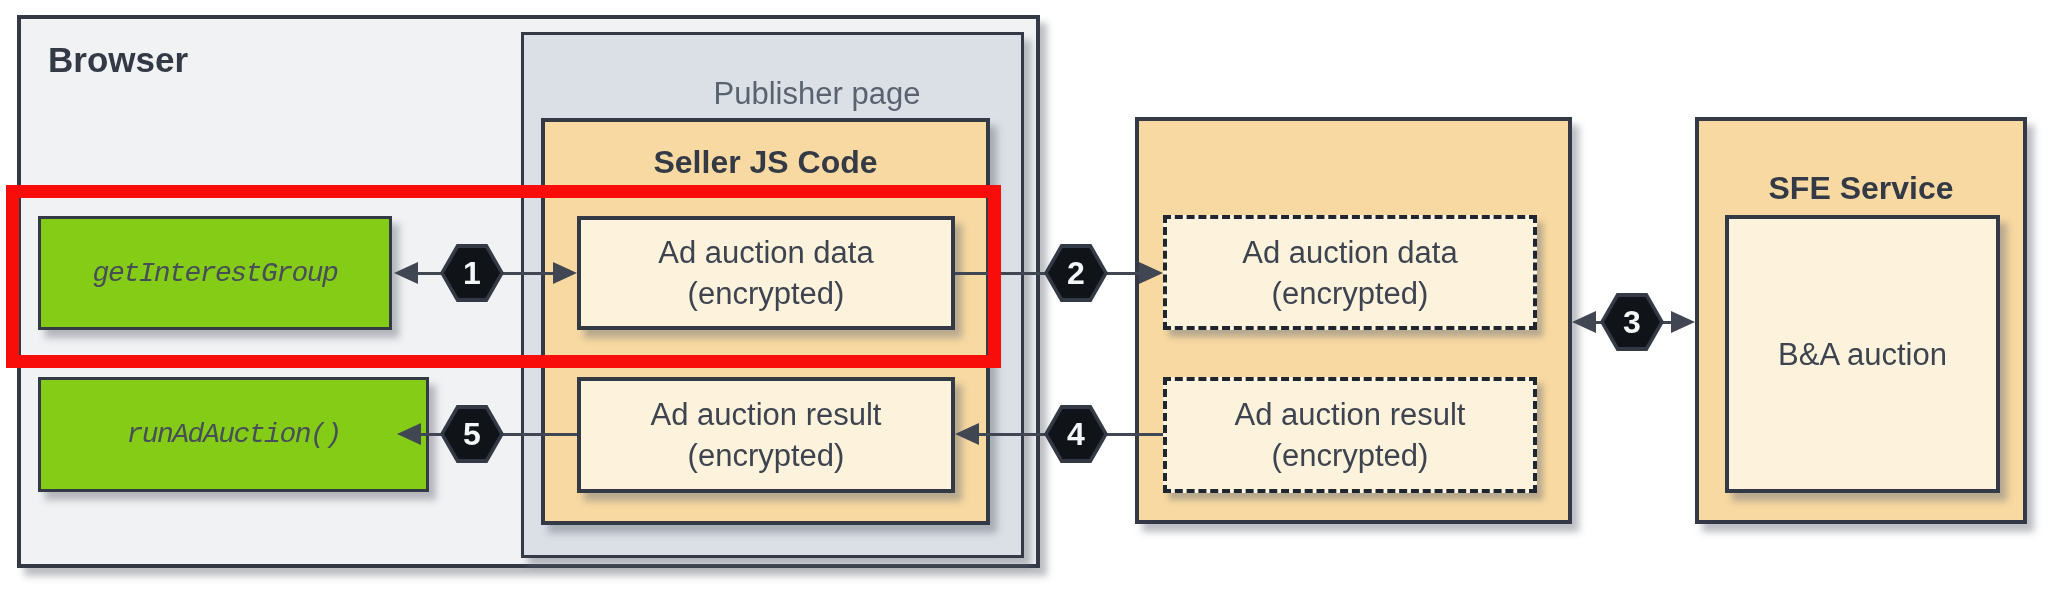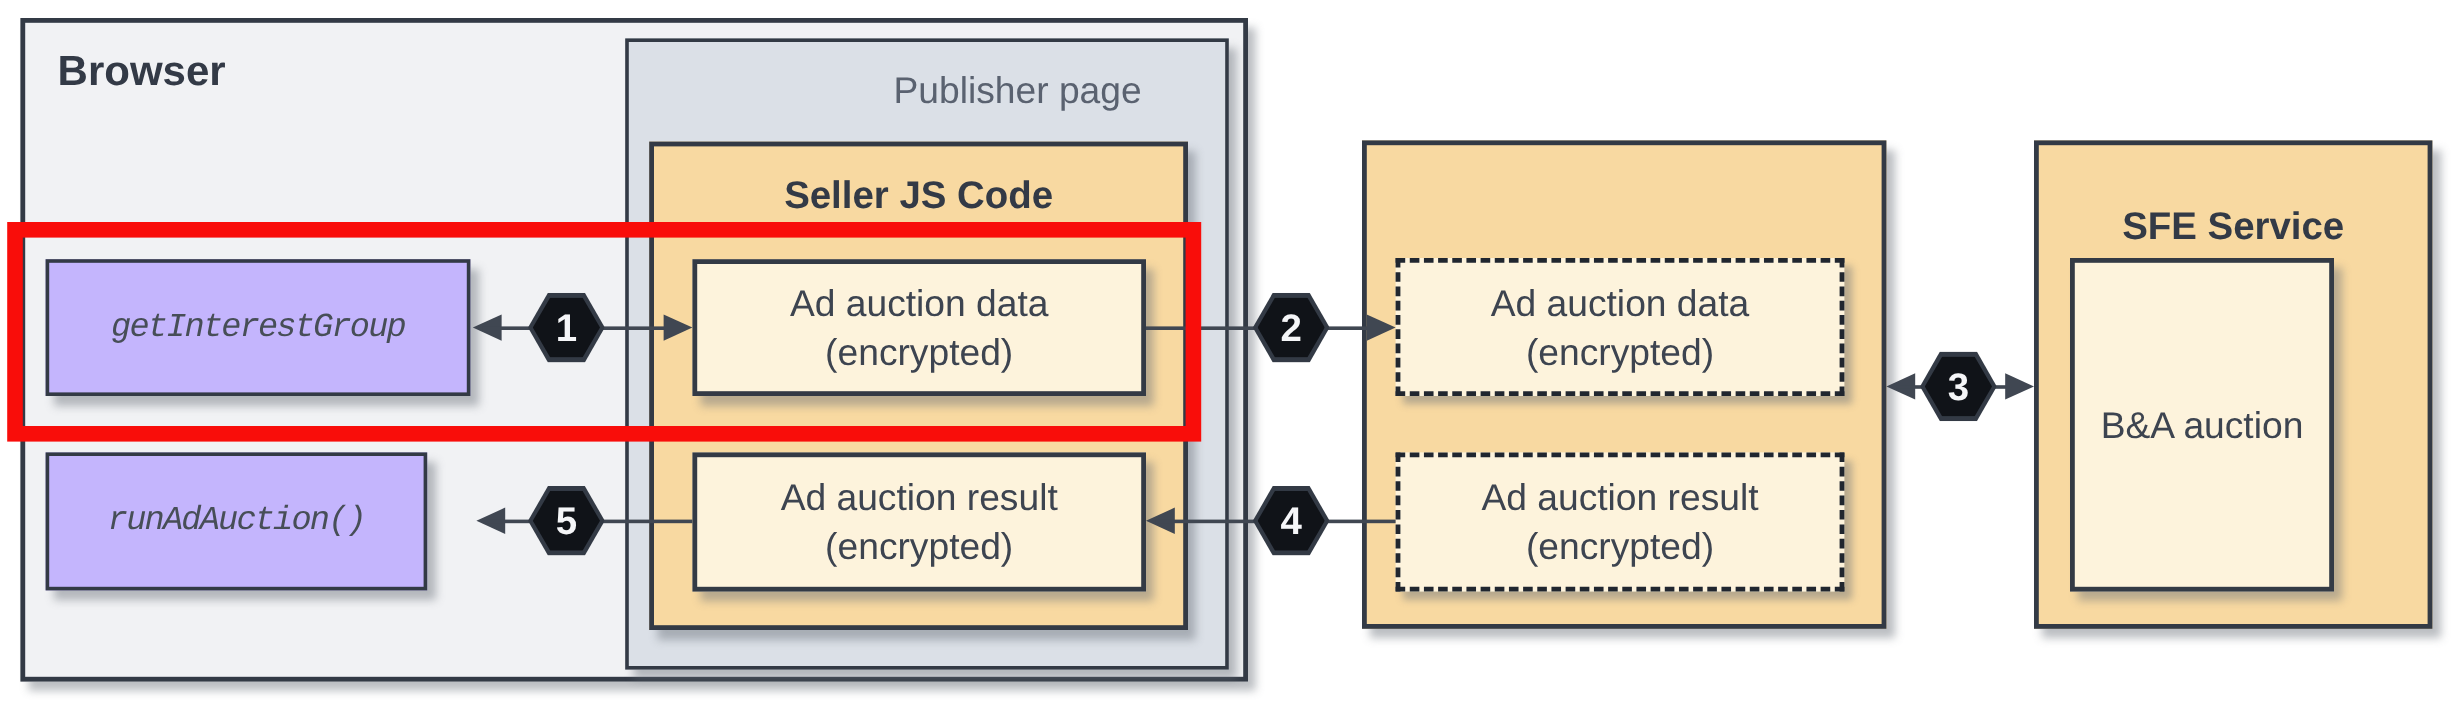--- a/index.html
+++ b/index.html
@@ -12,21 +12,21 @@
     font-family: "Liberation Sans", "DejaVu Sans", sans-serif;
   }
   .abs { position: absolute; box-sizing: border-box; }
 
   
   .box { border: 4px solid #333a45; box-shadow: 7px 8px 7px rgba(105,110,120,0.45); }
   .browser-fill   { background: #f1f2f4; }
   .publisher-fill { background: #dbe0e7; border-width: 3px; }
   .orange-fill    { background: #f8d9a1; }
   .cream-fill     { background: #fdf3dc; }
-  .green-fill     { background: #c4b5fd; border-width: 3px; }
+  .green-fill     { background: #84cc16; border-width: 3px; }
   .dashed { border: 4px dashed #20262f; }
 
   
   .container-title { font-weight: 700; font-size: 32px; color: #333a46; }
   .browser-title   { font-weight: 700; font-size: 35px; color: #333a46; }
   .muted-title     { font-weight: 400; font-size: 31px; color: #5a6270; }
   .center-text {
     display: flex; flex-direction: column; align-items: center; justify-content: center;
     text-align: center; font-size: 31px; line-height: 41px; color: #3d4450;
   }
@@ -69,59 +69,59 @@
 </style>
 </head>
 <body>
 
 <div class="stage">
 
   <div class="abs box browser-fill" style="left:17px; top:15px; width:1023px; height:553px;"></div>
   <div class="abs browser-title" style="left:48px; top:40px;">Browser</div>
 
   <div class="abs box publisher-fill" style="left:521px; top:32px; width:503px; height:526px;"></div>
-  <div class="abs muted-title title-row" style="left:521px; top:58px; width:592px;margin-left:31px;">Publisher page</div>
+  <div class="abs muted-title title-row" style="left:521px; top:76px; width:592px;">Publisher page</div>
 
   <div class="abs box orange-fill" style="left:541px; top:118px; width:449px; height:407px;"></div>
   <div class="abs container-title title-row" style="left:541px; top:144px; width:449px;">Seller JS Code</div>
 
   <div class="abs box cream-fill center-text" style="left:577px; top:216px; width:378px; height:114px;">
     <span>Ad auction data</span>
     <span class="sub">(encrypted)</span>
   </div>
 
   <div class="abs box cream-fill center-text" style="left:577px; top:377px; width:378px; height:116px;">
     <span>Ad auction result</span>
     <span class="sub">(encrypted)</span>
   </div>
 
   <div class="abs box green-fill center-text" style="left:38px; top:216px; width:354px; height:114px;">
     <span class="code-text">getInterestGroup</span>
   </div>
 
-  <div class="abs box green-fill center-text" style="left:38px; top:377px; width:318px; height:115px;">
+  <div class="abs box green-fill center-text" style="left:38px; top:377px; width:391px; height:115px;">
     <span class="code-text">runAdAuction()</span>
   </div>
 
   <div class="abs box orange-fill" style="left:1135px; top:117px; width:437px; height:407px;"></div>
 
   <div class="abs dashed cream-fill center-text" style="left:1163px; top:215px; width:374px; height:115px; box-shadow:6px 7px 6px rgba(105,110,120,0.45);">
     <span>Ad auction data</span>
     <span class="sub">(encrypted)</span>
   </div>
 
   <div class="abs dashed cream-fill center-text" style="left:1163px; top:377px; width:374px; height:116px; box-shadow:6px 7px 6px rgba(105,110,120,0.45);">
     <span>Ad auction result</span>
     <span class="sub">(encrypted)</span>
   </div>
 
   <div class="abs box orange-fill" style="left:1695px; top:117px; width:332px; height:407px;"></div>
   <div class="abs container-title title-row" style="left:1695px; top:144px; width:332px;margin-top:26px;">SFE Service</div>
 
-  <div class="abs box cream-fill center-text" style="left:1725px; top:215px; width:220px; height:278px;text-align:center;">
+  <div class="abs box cream-fill center-text" style="left:1725px; top:215px; width:275px; height:278px;text-align:center;">
     <span>B&amp;A auction</span>
   </div>
 
   <div>
     <div class="abs head head-left" style="left:394px; top:262px;"></div>
     <div class="abs shaft" style="left:402px; top:272px; width:167px;"></div>
     <div class="abs head head-right" style="left:553px; top:262px;"></div>
     <div class="abs hex-outer" style="left:440px; top:244px;">
       <div class="hex-inner">1</div>
     </div>

